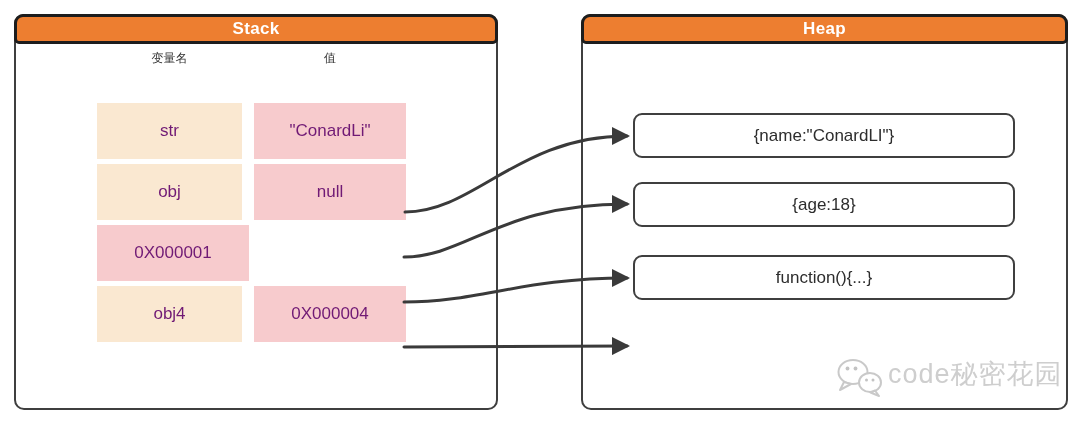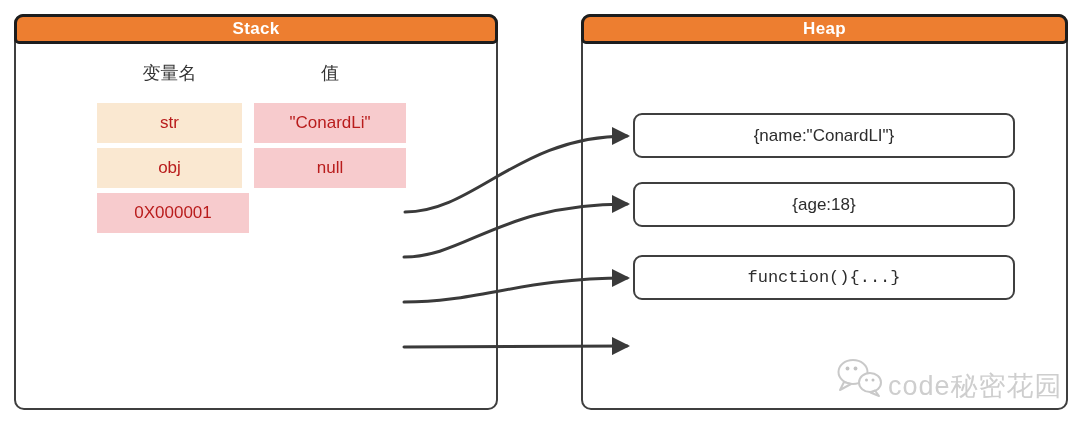--- a/index.html
+++ b/index.html
@@ -38,43 +38,43 @@
     font-weight: bold;
     display: flex;
     align-items: center;
     justify-content: center;
     letter-spacing: 0.3px;
   }
 
   
   .col-headers {
     position: absolute;
-    top: 41px; left: 81px;
+    top: 26px; left: 81px;
     width: 390px; height: 32px;
     display: flex;
-    font-size: 18px;
+    font-size: 12px;
     color: #333333;
   }
   .col-h { display: flex; align-items: center; justify-content: center; }
   .col-h-name  { width: 145px; }
   .col-h-gap   { width: 12px; }
   .col-h-value { width: 152px; }
 
   .stack-rows {
     position: absolute;
     top: 87px; left: 81px;
   }
   .stack-row { display: flex; margin-bottom: 5px; }
   .cell {
-    height: 40px;
+    height: 56px;
     display: flex;
     align-items: center;
     justify-content: center;
     font-size: 17px;
-    color: #b91c1c;
+    color: #701a75;
   }
   .cell-name  { width: 145px; background: #FAE8D1; margin-right: 12px; }
   .cell-value { width: 152px; background: #F7CBCD; }
 
   
   .heap-box {
     position: absolute;
     left: 633px;
     width: 382px;
     height: 45px;
@@ -84,21 +84,21 @@
     border-radius: 9px;
     display: flex;
     align-items: center;
     justify-content: center;
     font-size: 17px;
     color: #2d2d2d;
     z-index: 2;
   }
   .heap-box-1 { top: 113px; }
   .heap-box-2 { top: 182px; text-align: center; }
-  .heap-box-3 { top: 255px; font-family: Liberation Mono, monospace; }
+  .heap-box-3 { top: 255px; }
   .heap-box-4 { top: 323px; }
 
   
   .arrows-svg {
     position: absolute;
     top: 0; left: 0;
     width: 1080px; height: 427px;
     pointer-events: none;
     z-index: 3;
   }
@@ -107,21 +107,21 @@
     stroke: #3a3a3a;
     stroke-width: 3;
     stroke-linecap: round;
   }
 
   
   .watermark {
     position: absolute;
     left: 834px; top: 356px;
     display: flex;
-    align-items: flex-end;
+    align-items: flex-start;
     z-index: 4;
     opacity: 0.9;
   }
   .watermark-text {
     font-size: 27px;
     color: #c9c9c9;
     letter-spacing: 1px;
     text-shadow: 1px 1px 0 #ffffff;
     white-space: nowrap;
   }
@@ -145,20 +145,24 @@
       <div class="stack-row">
         <div class="cell cell-name">str</div>
         <div class="cell cell-value">"ConardLi"</div>
       </div>
       <div class="stack-row">
         <div class="cell cell-name">obj</div>
         <div class="cell cell-value">null</div>
       </div>
       <div class="stack-row">
         <div class="cell cell-value">0X000001</div>
+      </div>
+      <div class="stack-row">
+        <div class="cell cell-name">obj4</div>
+        <div class="cell cell-value">0X000004</div>
       </div>
     </div>
   </div>
 
   <div class="panel panel-heap">
     <div class="panel-header">
       <span>Heap</span>
     </div>
   </div>
 

